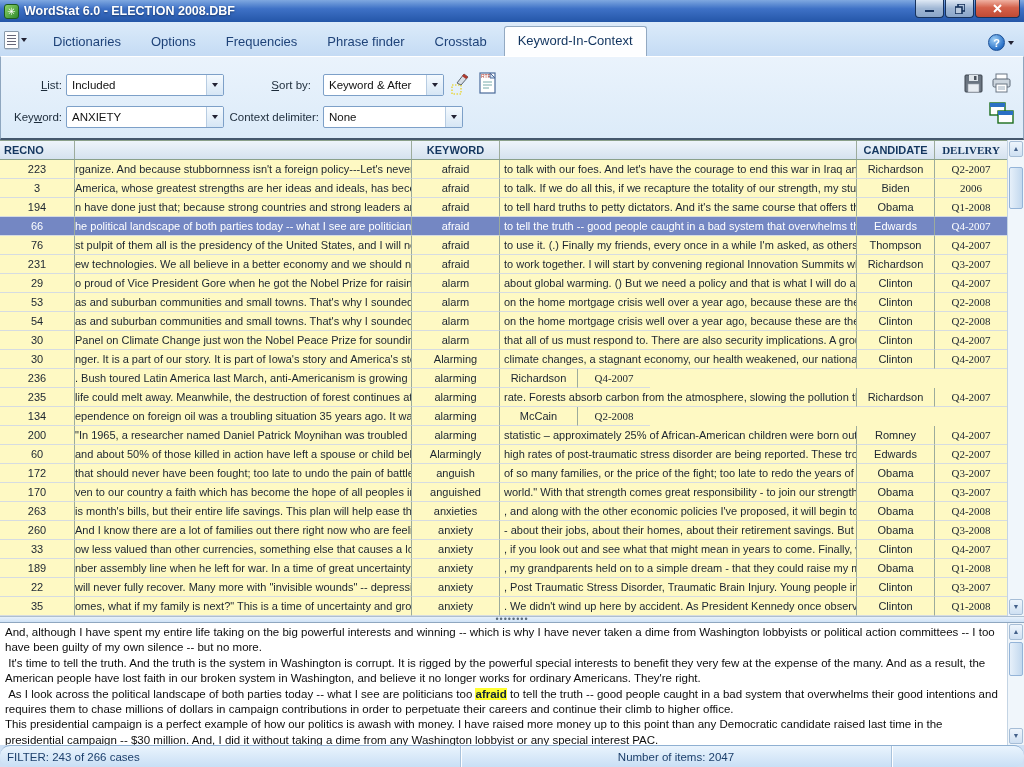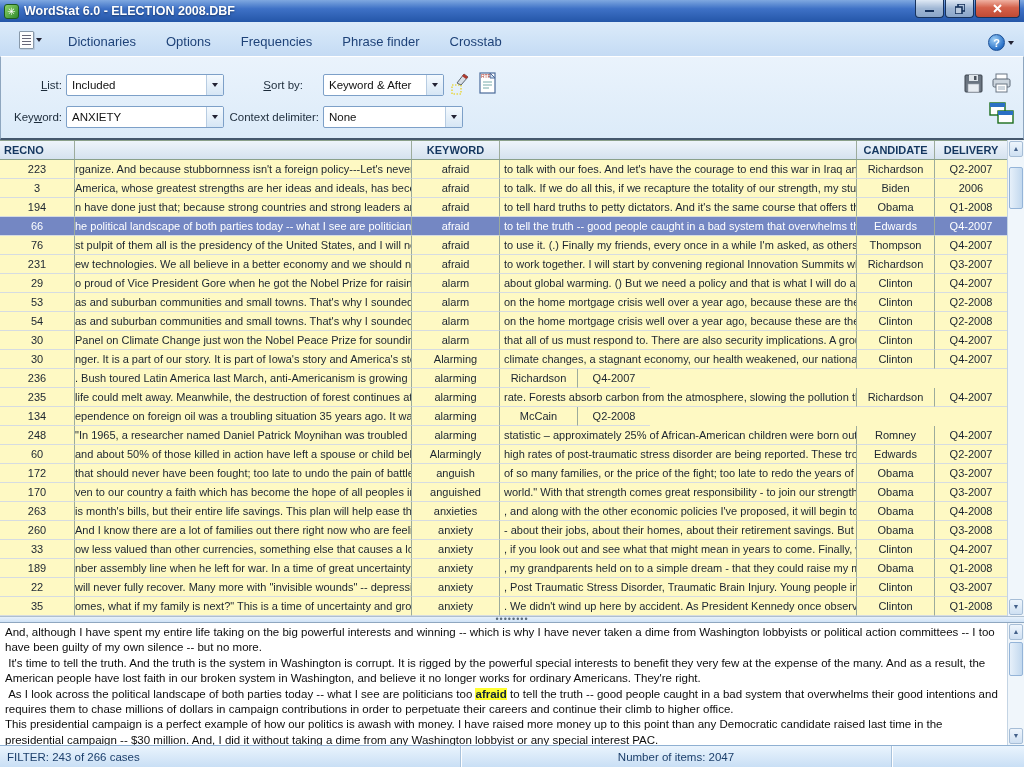--- a/index.html
+++ b/index.html
@@ -14,21 +14,21 @@
     color:#fff; font-size:10px; line-height:13px; text-align:center; }
   .title-text { color:#fff; font-size:12.5px; font-weight:bold; text-shadow:0 1px 2px #1a3a6e; flex:1; }
   .win-btns { display:flex; gap:1px; align-self:flex-start; }
   .win-btn { width:29px; height:18px; border:1px solid #17325c; border-top:none;
     border-radius:0 0 4px 4px; background:linear-gradient(#dfe9f5,#9fb6d4 50%,#8aa6c9);
     display:flex; align-items:center; justify-content:center; }
   .win-btn.close { width:45px; background:linear-gradient(#f0b2a2,#d4614a 45%,#c04a35); }
   .win-btn svg { display:block; }
 
   
-  .tabrow { height:34px; background:linear-gradient(#dcebfa,#c4dbf4); display:flex; align-items:flex-end; position:relative;padding-left:15px; }
+  .tabrow { height:34px; background:linear-gradient(#dcebfa,#c4dbf4); display:flex; align-items:flex-end; position:relative; }
   .menu-btn { width:30px; height:30px; margin:0 6px 1px 4px; display:flex; align-items:center; justify-content:flex-start; gap:2px; }
   .sheet-ic { width:15px; height:18px; background:#fdfdfd; border:1px solid #8899aa; border-radius:1px;
     box-shadow:1px 1px 0 #b9cade; position:relative; }
   .sheet-ic:before { content:""; position:absolute; left:2px; top:3px; width:9px; height:1px;
     box-shadow:0 0 #667,0 3px #667,0 6px #667,0 9px #667; background:#667; }
   .dd-caret { width:0; height:0; border-left:3px solid transparent; border-right:3px solid transparent; border-top:4px solid #223; }
   .tabs { display:flex; align-items:flex-end; gap:4px; height:100%; }
   .tab { padding:6px 13px 7px; font-size:13px; color:#1e4278; cursor:default; }
   .tab.active { background:#fdfeff; border:1px solid #92a9c2; border-bottom:none; border-radius:3px 3px 0 0;
     color:#10335e; padding-bottom:8px; }
@@ -57,21 +57,21 @@
   .trow { display:flex; height:19px; background:#fef9c3; }
   .trow.selected { background:#7487c3; }
   .trow.selected .cell { color:#fff; }
   .cell { font-size:11px; color:#1b2430; line-height:18px; border-right:1px solid #9cab9c;
     border-bottom:1px solid #d6dce1; overflow:hidden; white-space:nowrap; }
   .c-recno    { width:75px;  text-align:center; }
   .c-before   { width:337px; text-align:right; padding-right:4px; }
   .c-keyword  { width:88px;  text-align:center; }
   .c-after    { width:357px; text-align:left; padding-left:4px; }
   .c-candidate{ width:78px;  text-align:center; }
-  .c-delivery { width:72px;  text-align:center; border-right:none; }
+  .c-delivery { width:72px;  text-align:center; border-right:none;font-family:Liberation Serif, serif; }
 
   
   .vscroll { position:absolute; top:0; right:0; width:17px; background:#f0f6fb; border-left:1px solid #c4d4e4; }
   .sb-btn { position:absolute; left:1px; right:1px; height:16px; border:1px solid #a6bdd6; border-radius:2px;
     background:linear-gradient(#eef5fc,#cfe0f2); color:#44618a; font-size:7px; text-align:center; line-height:14px; }
   .sb-thumb { position:absolute; left:1px; right:1px; border:1px solid #94b4d8; border-radius:2px;
     background:linear-gradient(90deg,#e6f0fa,#c2d8ee); }
 
   
   .splitter { height:6px; background:linear-gradient(#e7f1fb,#cfe2f6); border-top:1px solid #aebfd0;
@@ -79,21 +79,21 @@
 
   
   .context { height:123px; background:#fff; border-top:1px solid #8ea6bf; padding:2px 22px 0 5px;
     font-size:11.5px; line-height:15.4px; color:#0d0d0d; position:relative; overflow:hidden; }
   .para { white-space:pre-wrap; }
   .hl { background:#ffff2e; font-weight:bold; color:#123; }
   .ctx-scroll { position:absolute; top:0; right:0; bottom:0; width:17px; background:#f0f6fb; border-left:1px solid #c4d4e4; }
 
   
   .statusbar { height:22px; background:linear-gradient(#eaf4fd,#c9dff5); border-top:1px solid #8fb0d2;
-    display:flex; align-items:center; font-size:11.5px; color:#1c3f6b; }
+    display:flex; align-items:center; font-size:11.5px; color:#1c3f6b;border-radius:10px; }
   .sb-seg1 { width:460px; padding-left:7px; }
   .sb-seg2 { width:430px; text-align:center; }
   .sb-div { width:1px; align-self:stretch; background:#a8c2dc; box-shadow:1px 0 0 #ffffff; }
 </style>
 </head>
 <body>
 
 <div class="titlebar">
   <div class="app-icon">✳</div>
   <div class="title-text">WordStat 6.0 - ELECTION 2008.DBF</div>
@@ -121,37 +121,38 @@
   <div class="menu-btn">
     <span class="sheet-ic"></span>
     <span class="dd-caret"></span>
   </div>
   <div class="tabs">
       <div class="tab">Dictionaries</div>
       <div class="tab">Options</div>
       <div class="tab">Frequencies</div>
       <div class="tab">Phrase finder</div>
       <div class="tab">Crosstab</div>
+      <div class="tab active">Keyword-In-Context</div>
     </div>
   <div class="help-wrap">
     <div class="help-ic">?</div>
     <span class="dd-caret"></span>
   </div>
 </div>
 
 <div class="toolbar">
   <span class="tlabel" style="left:0;width:61px;top:17px"><u>L</u>ist:</span>
   <div class="combo" style="left:65px;top:17px;width:158px">
     <span class="txt">Included</span>
     <span class="arrowbox">
         <span class="dd-caret"></span>
       </span>
   </div>
 
-  <span class="tlabel" style="left:214px;width:88px;top:17px"><u>S</u>ort by:</span>
+  <span class="tlabel" style="left:222px;width:88px;top:17px"><u>S</u>ort by:</span>
   <div class="combo" style="left:322px;top:17px;width:121px">
     <span class="txt">Keyword &amp; After</span>
     <span class="arrowbox">
         <span class="dd-caret"></span>
       </span>
   </div>
 
   <svg class="tbicon" style="left:448px;top:14px" width="22" height="26" viewBox="0 0 22 26">
     <rect x="3" y="14" width="9" height="9" fill="none" stroke="#e8d84a" stroke-width="1.6" stroke-dasharray="1.5,1.5"></rect>
     <path d="M8 12 L15 3 L19 6 L12 14 Z" fill="#d8dee6" stroke="#5a6470" stroke-width="1"></path>
@@ -320,21 +321,21 @@
         <div class="cell c-delivery">Q4-2007</div>
       </div>
       <div class="trow">
         <div class="cell c-recno">134</div>
         <div class="cell c-before">ependence on foreign oil was a troubling situation 35 years ago. It was an</div>
         <div class="cell c-keyword">alarming</div>
         <div class="cell c-candidate">McCain</div>
         <div class="cell c-delivery">Q2-2008</div>
       </div>
       <div class="trow">
-        <div class="cell c-recno">248</div>
+        <div class="cell c-recno">200</div>
         <div class="cell c-before">"In 1965, a researcher named Daniel Patrick Moynihan was troubled by an</div>
         <div class="cell c-keyword">alarming</div>
         <div class="cell c-after">statistic – approximately 25% of African-American children were born out</div>
         <div class="cell c-candidate">Romney</div>
         <div class="cell c-delivery">Q4-2007</div>
       </div>
       <div class="trow">
         <div class="cell c-recno">60</div>
         <div class="cell c-before">and about 50% of those killed in action have left a spouse or child behind.</div>
         <div class="cell c-keyword">Alarmingly</div>

